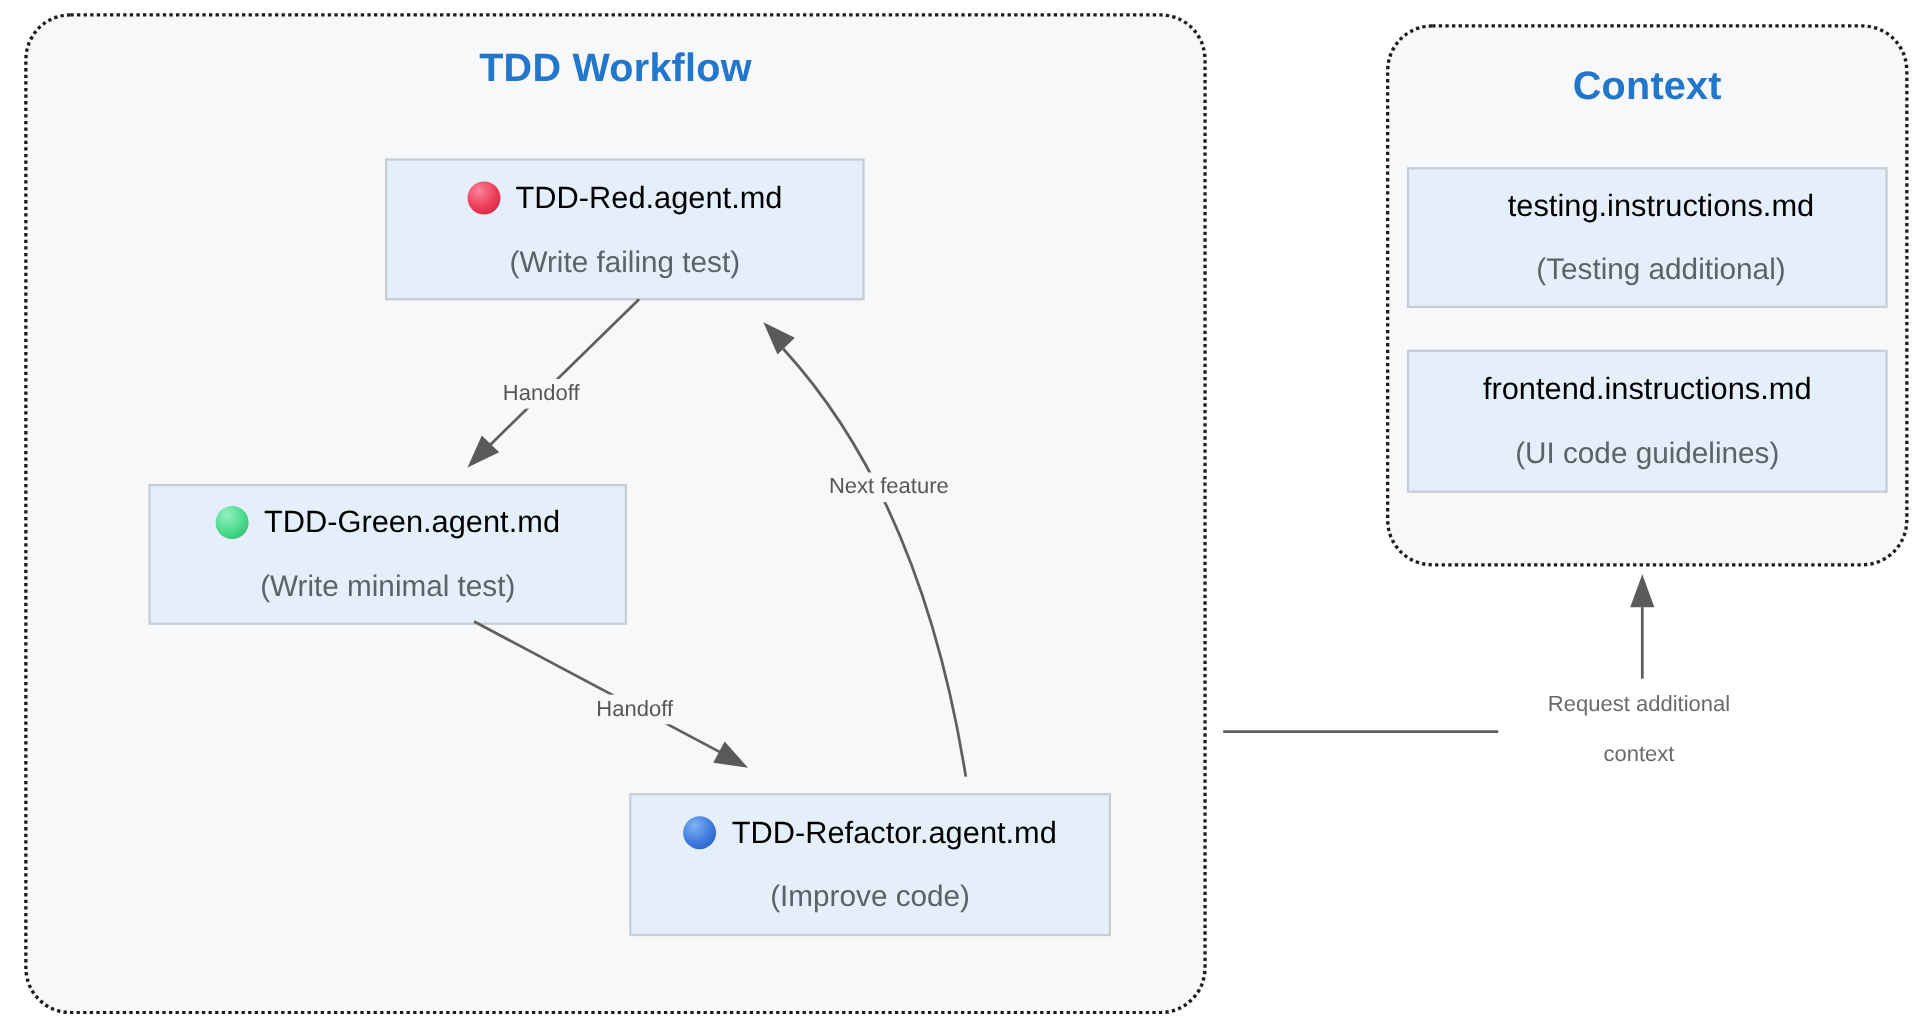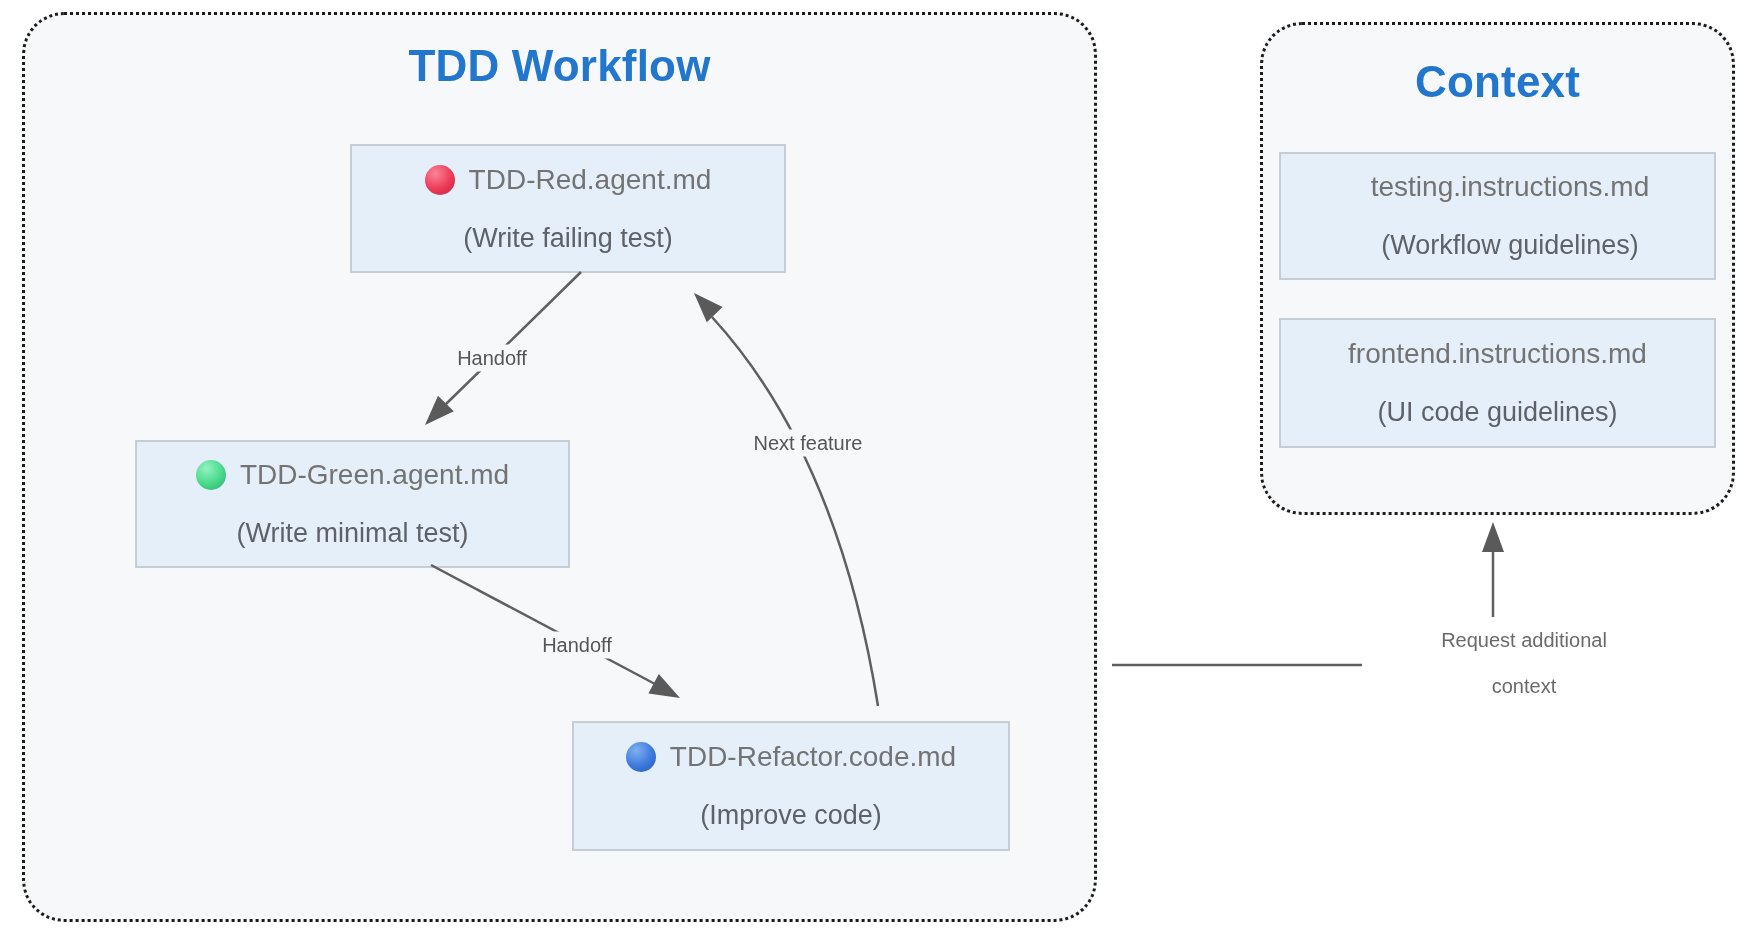--- a/index.html
+++ b/index.html
@@ -22,21 +22,21 @@
     border: 3.5px dotted #1c1c1c;
     border-radius: 42px;
     box-sizing: border-box;
   }
   .cluster-workflow { left: 22px; top: 12px; width: 1075px; height: 910px; }
   .cluster-context  { left: 1260px; top: 22px; width: 475px; height: 493px; }
   .cluster-title {
     position: absolute;
     left: 0; right: 0;
     text-align: center;
-    font-size: 44px;
+    font-size: 36px;
     font-weight: 600;
     letter-spacing: 0.2px;
     color: #2277cc;
   }
   .cluster-workflow .cluster-title { top: 26px; }
   .cluster-context  .cluster-title { top: 32px; }
 
   
   .node {
     position: absolute;
@@ -48,21 +48,21 @@
     align-items: center;
     justify-content: center;
     gap: 16px;
   }
   .node-title-row {
     display: flex;
     align-items: center;
     gap: 14px;
     font-size: 28px;
     font-weight: 500;
-    color: #737373;
+    color: #000000;
     white-space: nowrap;
     text-align: right;
   }
   .node-subtitle {
     font-size: 27px;
     color: #5d6268;
     white-space: nowrap;
     margin-top: 11px;
   }
   .dot {
@@ -136,34 +136,34 @@
       <div class="node-title-row">
         <span class="dot dot-green"></span>
         <span>TDD-Green.agent.md</span>
       </div>
       <div class="node-subtitle">(Write minimal test)</div>
     </div>
 
     <div class="node node-refactor">
       <div class="node-title-row">
         <span class="dot dot-blue"></span>
-        <span>TDD-Refactor.code.md</span>
+        <span>TDD-Refactor.agent.md</span>
       </div>
       <div class="node-subtitle">(Improve code)</div>
     </div>
   </div>
 
   <div class="cluster cluster-context">
     <div class="cluster-title">Context</div>
 
     <div class="node node-testing">
       <div class="node-title-row">
         <span>testing.instructions.md</span>
       </div>
-      <div class="node-subtitle">(Workflow guidelines)</div>
+      <div class="node-subtitle">(Testing additional)</div>
     </div>
 
     <div class="node node-frontend">
       <div class="node-title-row">
         <span>frontend.instructions.md</span>
       </div>
       <div class="node-subtitle">(UI code guidelines)</div>
     </div>
   </div>
 
@@ -190,18 +190,18 @@
       <polygon points="1493,522 1482,552 1504,552"></polygon>
     </g>
   </svg>
 
   <div class="edge-label" style="left:492px; top:358px;">Handoff</div>
 
   <div class="edge-label" style="left:577px; top:645px;">Handoff</div>
 
   <div class="edge-label" style="left:808px; top:443px;">Next feature</div>
 
-  <div class="edge-label edge-label-request" style="left:1524px; top:663px;">
+  <div class="edge-label edge-label-request" style="left:1490px; top:663px;">
     <span>Request additional</span>
     <span>context</span>
   </div>
 
 </div>
 
 </body></html>

